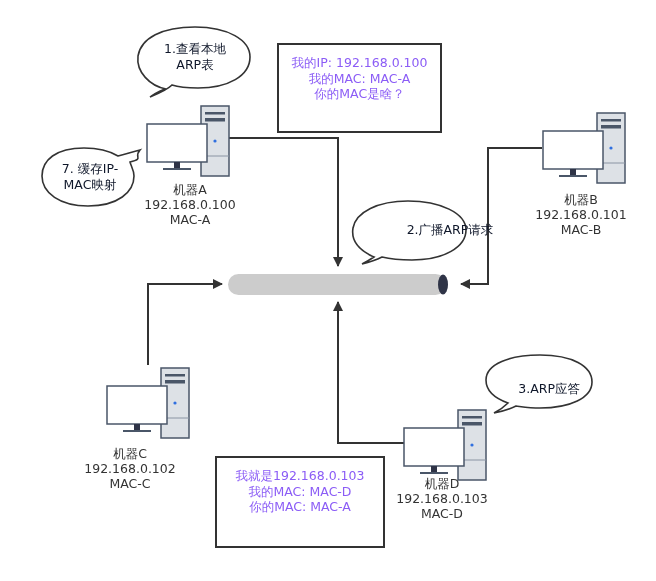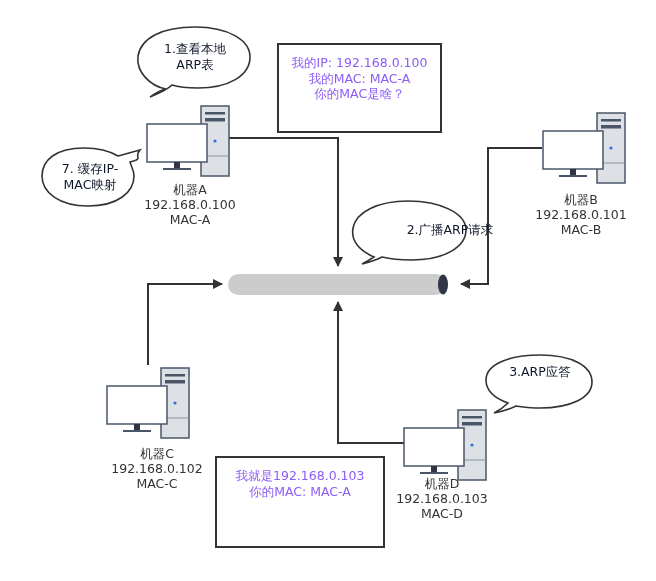--- a/index.html
+++ b/index.html
@@ -65,45 +65,46 @@
   <span class="line">1.查看本地</span>
   <span class="line">ARP表</span>
 </div>
 <div class="bubble-text" style="left:52px; top:161px; width:76px;">
   <span class="line">7. 缓存IP-</span>
   <span class="line">MAC映射</span>
 </div>
 <div class="bubble-text" style="left:362px; top:222px; width:96px;margin-left:40px;">
   <span class="line">2.广播ARP请求</span>
 </div>
-<div class="bubble-text" style="left:500px; top:364px; width:80px;">
+<div class="bubble-text" style="left:500px; top:381px; width:80px;text-align:right;">
   <span class="line">3.ARP应答</span>
 </div>
 
 <div class="msgbox" style="left:277px; top:43px; width:165px; height:90px;">
   <span class="line">我的IP: 192.168.0.100</span>
   <span class="line">我的MAC: MAC-A</span>
   <span class="line">你的MAC是啥？</span>
 </div>
 <div class="msgbox" style="left:215px; top:456px; width:170px; height:92px; ">
   <span class="line">我就是192.168.0.103</span>
+  <span class="line">我的MAC: MAC-D</span>
   <span class="line">你的MAC: MAC-A</span>
 </div>
 
 <div class="lbl" style="left:140px; top:182px; width:100px;">
   <span class="line">机器A</span>
   <span class="line">192.168.0.100</span>
   <span class="line">MAC-A</span>
 </div>
 <div class="lbl" style="left:510px; top:192px; width:100px;margin-left:21px;">
   <span class="line">机器B</span>
   <span class="line">192.168.0.101</span>
   <span class="line">MAC-B</span>
 </div>
-<div class="lbl" style="left:107px; top:446px; width:100px;">
+<div class="lbl" style="left:80px; top:446px; width:100px;">
   <span class="line">机器C</span>
   <span class="line">192.168.0.102</span>
   <span class="line">MAC-C</span>
 </div>
 <div class="lbl" style="left:392px; top:476px; width:100px;">
   <span class="line">机器D</span>
   <span class="line">192.168.0.103</span>
   <span class="line">MAC-D</span>
 </div>
 

